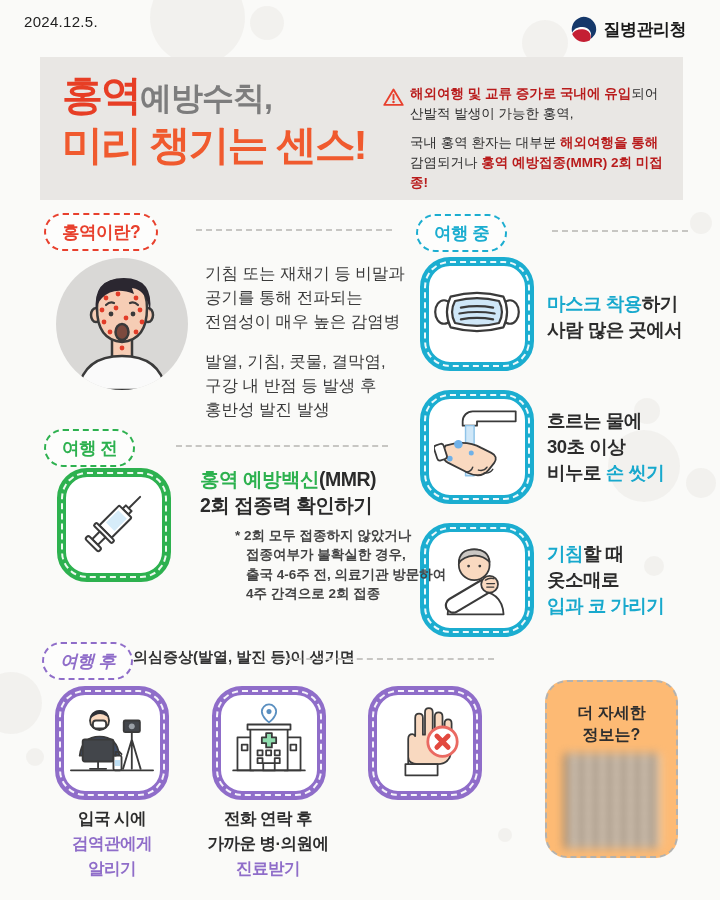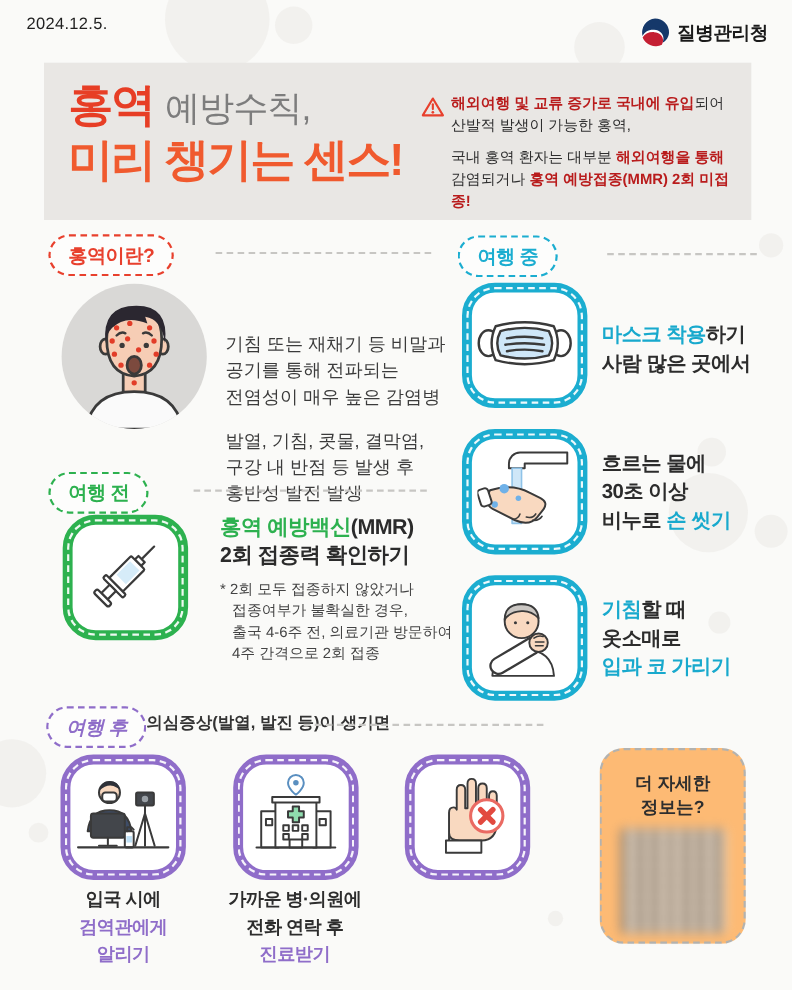--- a/index.html
+++ b/index.html
@@ -1,53 +1,53 @@
 <!DOCTYPE html>
 <html><head>
 <meta charset="utf-8">
 <style>
   html,body{margin:0;padding:0;}
   body{font-family:"Liberation Sans","DejaVu Sans",sans-serif;background:#e8e8e6;}
   .page{position:relative;width:720px;height:900px;background:#fafaf8;overflow:hidden;margin:0 auto;}
   .blob{position:absolute;border-radius:50%;background:#edebe8;opacity:.6;}
   .date{position:absolute;left:24px;top:13px;font-size:15px;font-weight:500;color:#1f1f1f;letter-spacing:.3px;}
-  .logo{position:absolute;right:22px;top:16px;display:flex;align-items:center;gap:7px;}
+  .logo{position:absolute;right:34px;top:16px;display:flex;align-items:center;gap:7px;}
   .logo-txt{font-size:17px;font-weight:700;color:#1a1a1a;letter-spacing:-.5px;}
   .band{position:absolute;left:40px;top:57px;width:643px;height:143px;background:#e9e7e4;}
   .band-title{position:absolute;left:22px;top:18px;line-height:1;white-space:nowrap;}
   .t-red{font-size:41px;font-weight:900;color:#e73e25;letter-spacing:-2px;}
-  .t-gray{font-size:32px;font-weight:400;color:#7d7d7d;letter-spacing:-1px;margin-left:10px;}
+  .t-gray{font-size:32px;font-weight:700;color:#7d7d7d;letter-spacing:-1px;}
   .t-orange{font-size:41px;font-weight:900;color:#f05a2e;letter-spacing:-2px;margin-top:9px;}
   .warning{position:absolute;left:343px;top:27px;width:295px;}
   .warn-icon{position:absolute;left:0;top:3px;}
   .warn-p{margin:0 0 0 27px;font-size:13.5px;line-height:1.5;color:#2e2e2e;font-weight:500;}
   .warn-p + .warn-p{margin-top:8px;}
   .warn-p b{font-weight:700;color:#b91c1c;}
   .badge{position:absolute;padding:5px 16px;border-radius:30px;font-size:17.5px;font-weight:800;border:2.5px dashed;background:rgba(255,255,255,.5);letter-spacing:-.5px;white-space:nowrap;}
   .bd-red{color:#e8402d;border-color:#e8402d;}
   .bd-cyan{color:#1badd0;border-color:#1badd0;}
   .bd-green{color:#2db14f;border-color:#2db14f;}
   .bd-purple{color:#8f6dc9;border-color:#8f6dc9;}
   .dash{position:absolute;height:0;border-top:2px dashed #c7c6c3;}
-  .pre{white-space:pre-line;margin-top:40px;}
+  .pre{white-space:pre-line;}
   .face-circle{position:absolute;left:56px;top:258px;width:132px;height:132px;border-radius:50%;background:#d9d8d6;overflow:hidden;}
   .about-text{position:absolute;left:205px;top:262px;font-size:16.5px;font-weight:500;color:#3b3b3b;line-height:1.45;}
   .about-text .p2{margin-top:16px;}
   .tile{position:absolute;width:114px;height:114px;box-sizing:border-box;background:#fff;border:9px solid;border-radius:30px;display:flex;align-items:center;justify-content:center;}
   .tile::after{content:"";position:absolute;inset:-5px;border:2px dashed rgba(255,255,255,.92);border-radius:26px;pointer-events:none;}
   .tl-cyan{border-color:#1badd0;}
   .tl-green{border-color:#2db14f;}
   .tl-purple{border-color:#8f6dc9;}
   .itext{position:absolute;left:547px;font-size:18.5px;line-height:1.4;font-weight:700;color:#2c2c2c;letter-spacing:-.5px;white-space:nowrap;}
   .ac-c{color:#18a9cd;font-weight:800;}
   .ac-g{color:#2db14f;font-weight:800;}
   .ac-p{color:#8f6dc9;font-weight:800;}
   .before-text{position:absolute;left:200px;top:466px;}
   .before-title{font-size:19.5px;font-weight:800;color:#2b2b2b;line-height:1.35;letter-spacing:-.5px;}
-  .before-note{margin-top:7px;font-size:13.5px;font-weight:400;color:#434343;line-height:1.45;}
+  .before-note{margin-top:7px;font-size:13.5px;font-weight:700;color:#434343;line-height:1.45;margin-left:35px;}
   .before-note .ind{padding-left:11px;}
   .condition{position:absolute;left:133px;top:648px;font-size:15px;font-weight:600;color:#333;}
   .caption{position:absolute;top:806px;text-align:center;font-size:16.5px;font-weight:600;color:#2d2d2d;line-height:1.5;letter-spacing:-.5px;}
   .qr-box{position:absolute;left:545px;top:680px;width:133px;height:178px;box-sizing:border-box;border:2px dashed #b3b2af;border-radius:22px;background:#fdba74;}
   .qr-label{margin-top:20px;text-align:center;font-size:16px;font-weight:600;color:#2e2e2e;line-height:1.35;}
   .qr-img{width:96px;height:96px;margin:8px auto 0;border-radius:4px;filter:blur(5px);opacity:.8;
     background:
       repeating-linear-gradient(90deg,rgba(120,118,114,.9) 0 7px,rgba(226,224,220,.9) 7px 14px),
       repeating-linear-gradient(0deg,#8e8c88 0 6px,#dcdad6 6px 13px);}
 </style>
@@ -288,22 +288,22 @@
             <rect x="68" y="77" width="7" height="7"></rect>
           <rect x="22" y="58" width="8" height="8"></rect>
             <rect x="90" y="58" width="8" height="8"></rect>
           <rect x="52" y="84" width="16" height="10"></rect>
           <path d="M10 94h100"></path>
         </g>
       </svg>
     </span>
   </div>
   <div class="caption" style="left:180px;width:176px;">
+    <div>전화 연락 후</div>
     <div>가까운 병·의원에</div>
-    <div>전화 연락 후</div>
     <div class="ac-p">진료받기</div>
   </div>
 
   <div class="tile tl-purple" style="left:368px;top:686px;">
     <span>
       <svg width="84" height="78" viewBox="0 0 120 110">
         <g stroke="#3a3a3a" stroke-width="2.5" stroke-linejoin="round" stroke-linecap="round">
           <path d="M36 88V52q0-7 6-7 3 0 4 3V22q0-6 5.5-6T57 22v24h3V14q0-6 5.5-6T71 14v32h3V20q0-6 5.5-6T85 20v30h3V30q0-6 5-6t5 6v34q0 24-20 24H50q-14 0-14-10z" fill="#f9d9c0"></path>
           <rect x="32" y="88" width="46" height="16" fill="#fff"></rect>
           <circle cx="85" cy="56" r="21" fill="#fff" stroke="#ea6a62" stroke-width="4"></circle>

